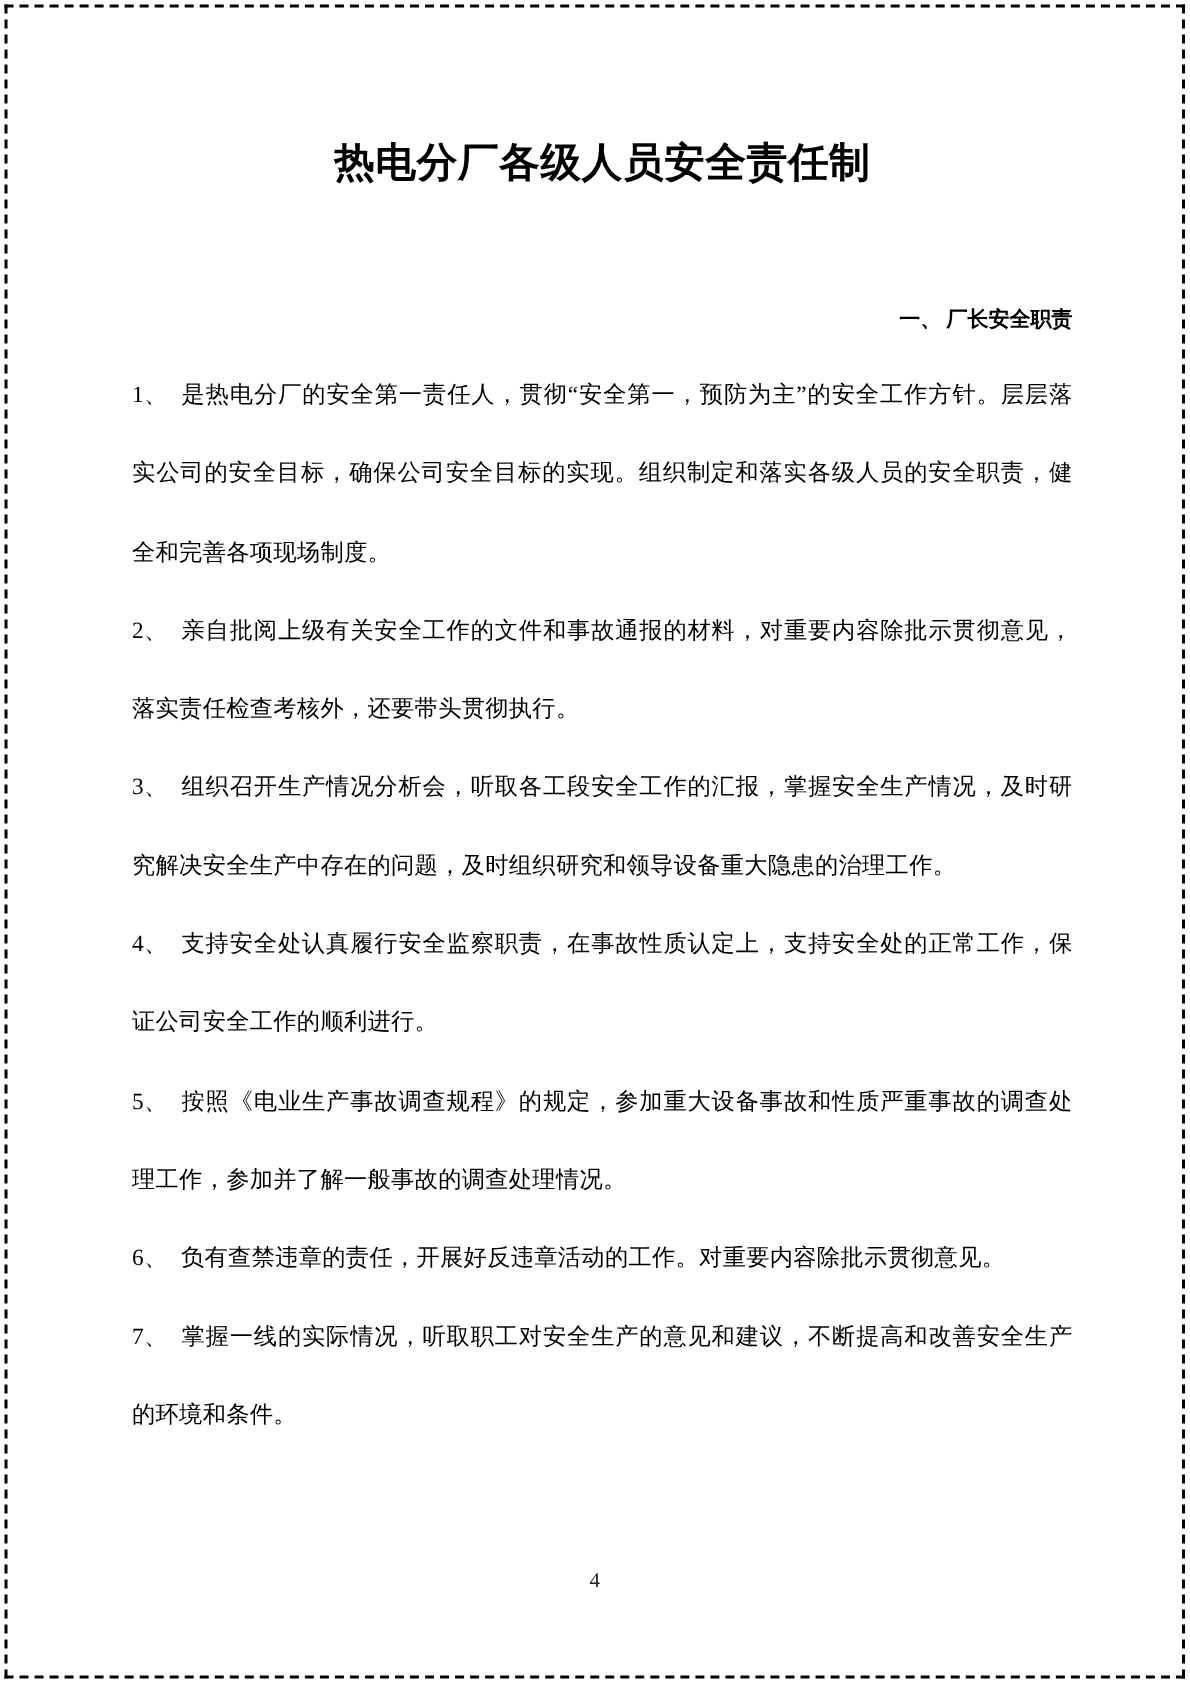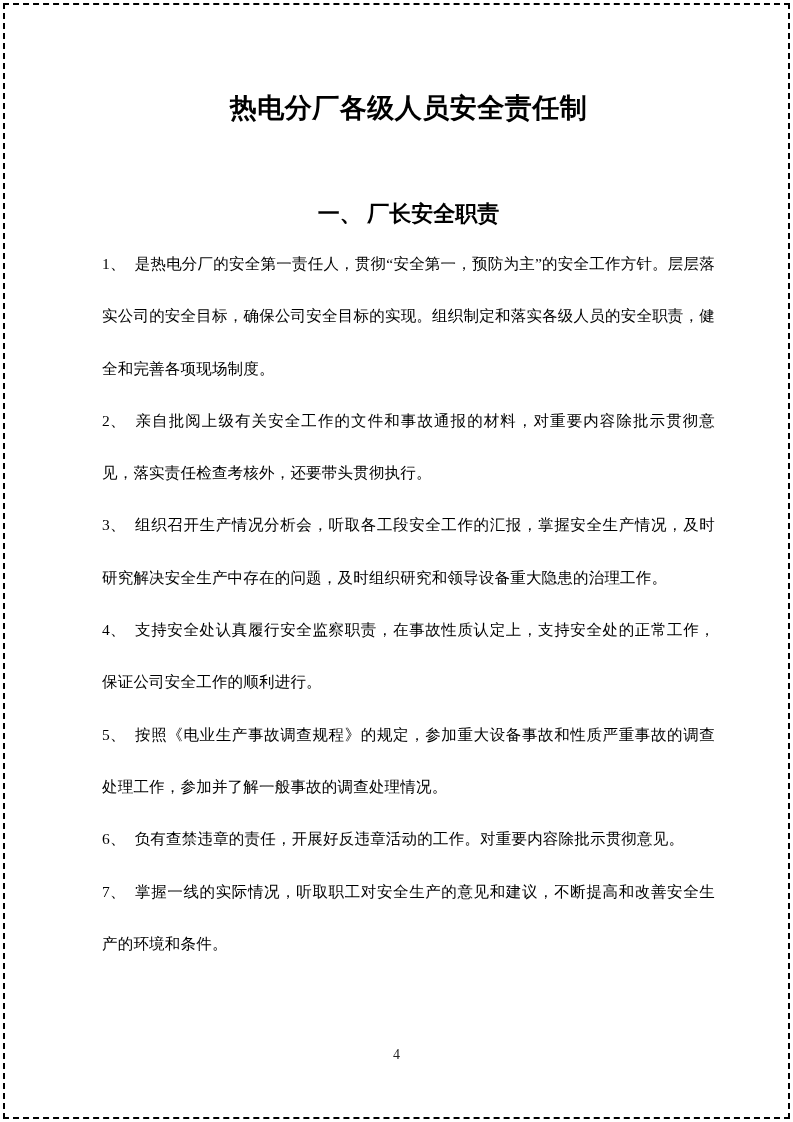--- a/index.html
+++ b/index.html
@@ -18,39 +18,39 @@
     box-sizing: border-box;
   }
   .page-border {
     position: absolute;
     top: 3px; left: 3px; right: 3px; bottom: 3px;
     border: 2px dashed #000000;
     pointer-events: none;
   }
   .content {
     position: absolute;
-    left: 102px;
+    left: 88px;
     right: 78px;
     top: 0;
     font-family: Liberation Serif, serif;
   }
   .doc-title {
     margin: 92px 0 0 0;
     font-size: 27px;
     line-height: 32px;
     font-weight: bold;
     text-align: center;
     letter-spacing: 0.5px;
   }
   .section-heading {
     margin: 78px 0 0 0;
-    font-size: 22px;
+    font-size: 14px;
     line-height: 24px;
     font-weight: bold;
-    text-align: center;
+    text-align: right;
   }
   .body-text {
     margin-top: 12px;
   }
   .body-text p {
     margin: 0;
     font-size: 15.5px;
     line-height: 52.3px;
     text-align: justify;
     letter-spacing: 0.2px;

